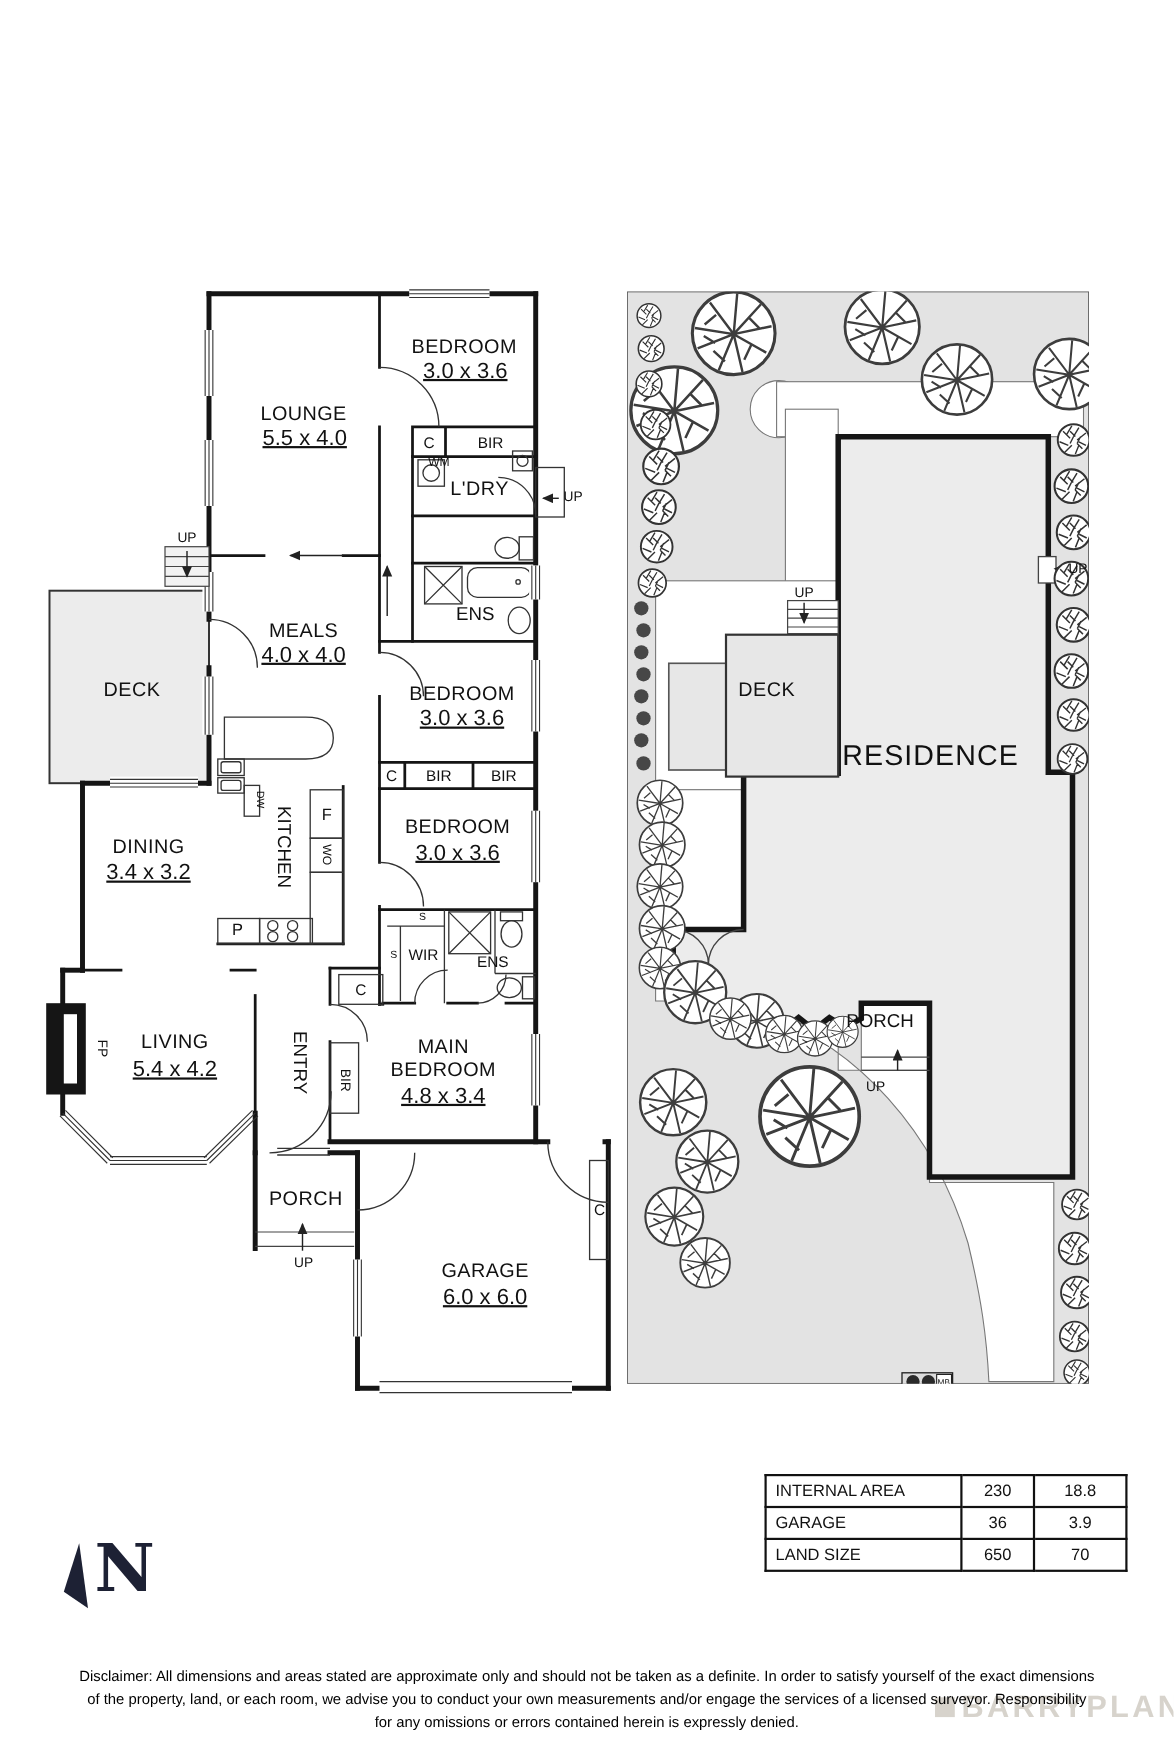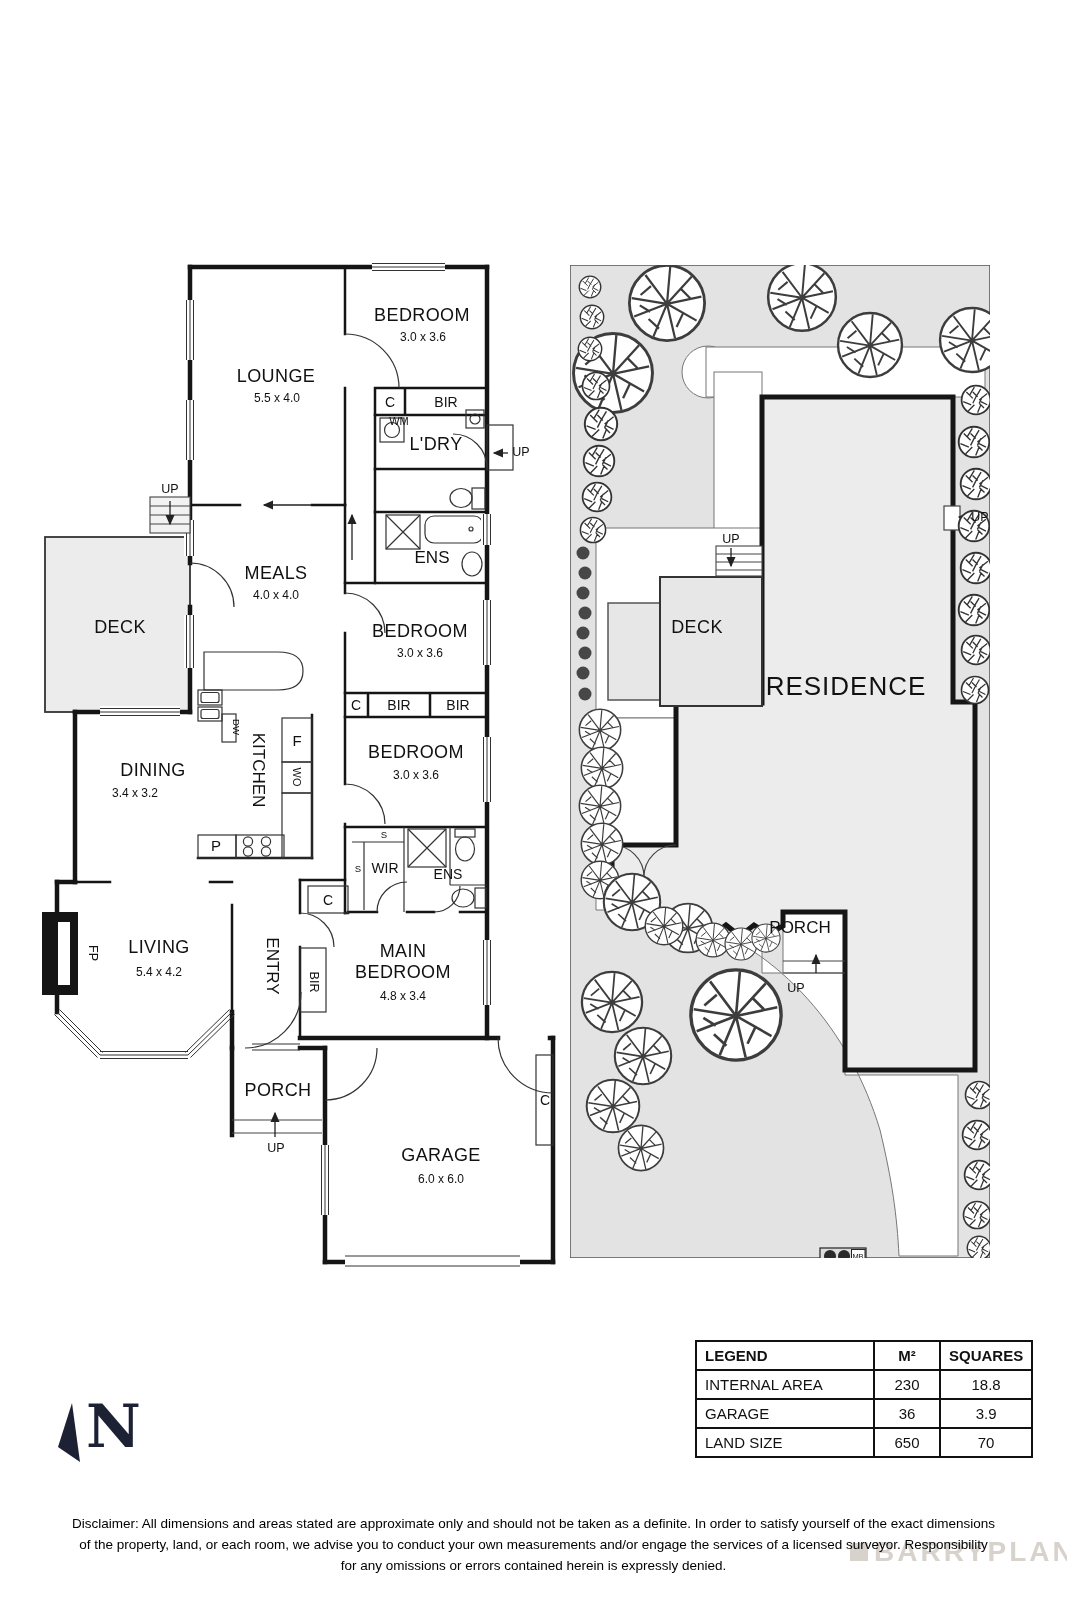--- a/index.html
+++ b/index.html
@@ -2,21 +2,21 @@
 <html><head>
 <meta charset="utf-8">
 <style>
   html,body{margin:0;padding:0;background:#fff;}
   .page{position:relative;width:1067px;height:1600px;background:#fff;overflow:hidden;
         font-family:"Liberation Sans",sans-serif;color:#111;}
   svg.plan{position:absolute;left:0;top:0;}
   .hl{position:absolute;transform:translate(-50%,-50%);white-space:nowrap;text-align:center;line-height:1.15;}
   .vl{position:absolute;transform:translate(-50%,-50%) rotate(90deg);white-space:nowrap;}
   .room{font-size:18px;letter-spacing:.4px;}
-  .dims{font-size:12px;}
+  .dims{font-size:20px;text-decoration:underline;}
   .big{font-size:26px;letter-spacing:1px;}
   .s17{font-size:17px;}
   .s15{font-size:15px;}
   .s14{font-size:14px;}
   .s12{font-size:12.5px;}
   .s11{font-size:11px;}
   .s10{font-size:9.5px;}
   .wrapname{white-space:normal;width:122px;}
   
   .legend{position:absolute;left:695px;top:1340px;border-collapse:collapse;}
@@ -323,21 +323,21 @@
 <div class="hl dims" style="left:276px;top:596px">4.0 x 4.0</div>
 <div class="hl room" style="left:120px;top:627px">DECK</div>
 <div class="hl s17" style="left:432px;top:558px">ENS</div>
 <div class="hl room" style="left:420px;top:631px">BEDROOM</div>
 <div class="hl dims" style="left:420px;top:654px">3.0 x 3.6</div>
 <div class="hl s14" style="left:356px;top:705px">C</div>
 <div class="hl s14" style="left:399px;top:705px">BIR</div>
 <div class="hl s14" style="left:458px;top:705px">BIR</div>
 <div class="hl room" style="left:416px;top:752px">BEDROOM</div>
 <div class="hl dims" style="left:416px;top:776px">3.0 x 3.6</div>
-<div class="hl room" style="left:153px;top:770px">DINING</div>
+<div class="hl room" style="left:135px;top:770px">DINING</div>
 <div class="hl dims" style="left:135px;top:794px">3.4 x 3.2</div>
 <div class="vl s17" style="left:258px;top:770px">KITCHEN</div>
 <div class="vl s10" style="left:236px;top:727px">DW</div>
 <div class="hl s15" style="left:297px;top:741px">F</div>
 <div class="vl s11" style="left:297px;top:777px">WO</div>
 <div class="hl s15" style="left:216px;top:846px">P</div>
 <div class="hl s10" style="left:384px;top:835px">S</div>
 <div class="hl s10" style="left:358px;top:869px">S</div>
 <div class="hl s14" style="left:385px;top:868px">WIR</div>
 <div class="hl s14" style="left:448px;top:874px">ENS</div>
@@ -357,25 +357,20 @@
 
 <div class="hl room" style="left:697px;top:627px">DECK</div>
 <div class="hl big" style="left:846px;top:687px">RESIDENCE</div>
 <div class="hl s17" style="left:800px;top:928px">PORCH</div>
 <div class="hl s12" style="left:796px;top:988px">UP</div>
 <div class="hl s12" style="left:731px;top:539px">UP</div>
 <div class="hl s12" style="left:980px;top:517px">UP</div>
 
 <table class="legend">
   <tbody>
-        <tr class="hdr">
-    <td class="c1">LEGEND</td>
-    <td class="c2">M²</td>
-    <td class="c3">SQUARES</td>
-  </tr>
   <tr>
     <td class="c1">INTERNAL AREA</td>
     <td class="c2">230</td>
     <td class="c3">18.8</td>
   </tr>
   <tr>
     <td class="c1">GARAGE</td>
     <td class="c2">36</td>
     <td class="c3">3.9</td>
   </tr>

